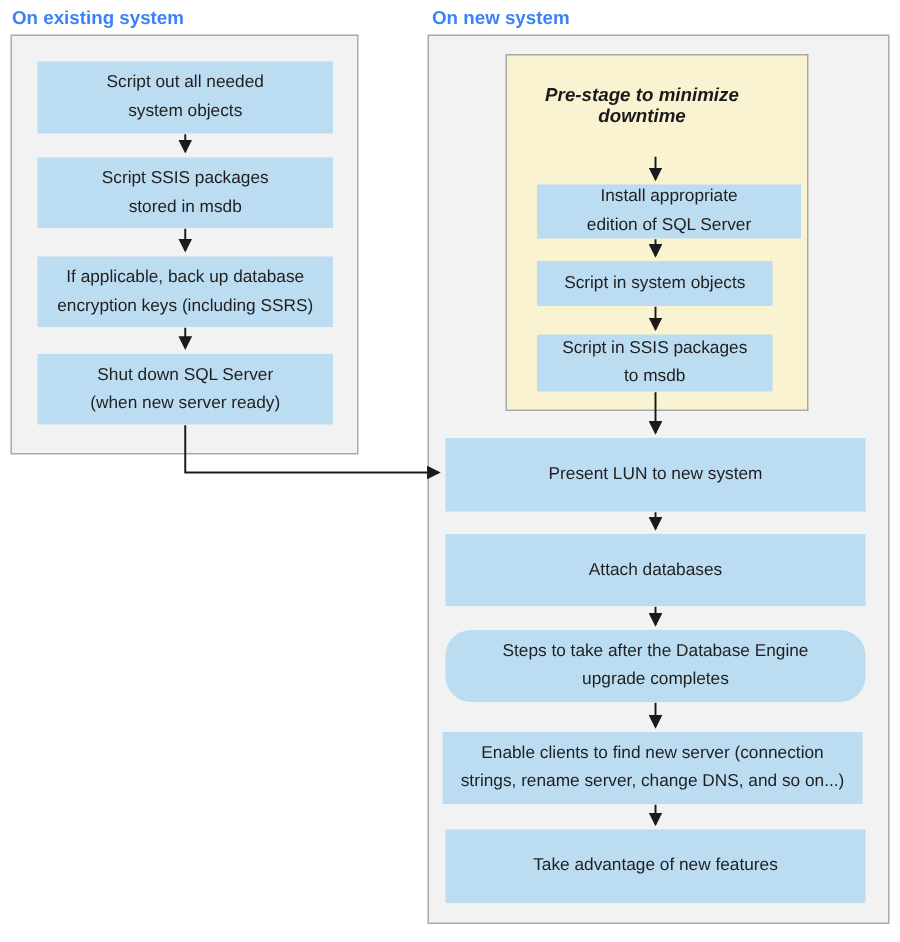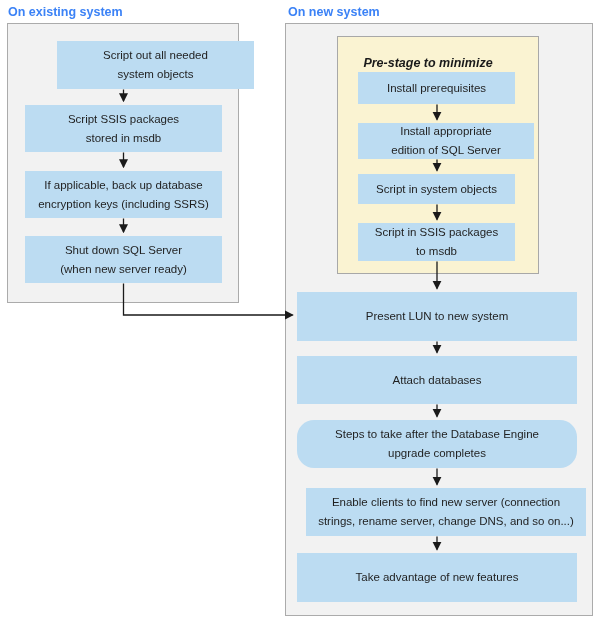--- a/index.html
+++ b/index.html
@@ -71,41 +71,40 @@
   <div class="heading" style="left:8px; top:4px;">On existing system</div>
   <div class="heading" style="left:288px; top:4px;">On new system</div>
 
   <div class="panel" style="left:7px; top:23px; width:232px; height:280px;"></div>
 
   <div class="panel" style="left:285px; top:23px; width:308px; height:593px;"></div>
 
   <div class="prestage" style="left:337px; top:36px; width:202px; height:238px;"></div>
   <div class="prestage-title" style="left:337px; top:56px; width:182px;">Pre-stage to minimize downtime</div>
 
-  <div class="box" style="left:25px; top:41px;  width:197px; height:48px;margin-left:32px;">Script out all needed
+  <div class="box" style="left:25px; top:41px;  width:197px; height:48px;">Script out all needed
 system objects</div>
   <div class="box" style="left:25px; top:105px; width:197px; height:47px;">Script SSIS packages
 stored in msdb</div>
   <div class="box" style="left:25px; top:171px; width:197px; height:47px;">If applicable, back up database
 encryption keys (including SSRS)</div>
   <div class="box" style="left:25px; top:236px; width:197px; height:47px;">Shut down SQL Server
 (when new server ready)</div>
 
-  <div class="box" style="left:358px; top:72px;  width:157px; height:32px;">Install prerequisites</div>
   <div class="box" style="left:358px; top:123px; width:176px; height:36px;">Install appropriate
 edition of SQL Server</div>
   <div class="box" style="left:358px; top:174px; width:157px; height:30px;">Script in system objects</div>
   <div class="box" style="left:358px; top:223px; width:157px; height:38px;">Script in SSIS packages
 to msdb</div>
 
   <div class="box" style="left:297px; top:292px; width:280px; height:49px;">Present LUN to new system</div>
   <div class="box" style="left:297px; top:356px; width:280px; height:48px;">Attach databases</div>
   <div class="box" style="left:297px; top:420px; width:280px; height:48px;border-radius:17px;">Steps to take after the Database Engine
 upgrade completes</div>
-  <div class="box" style="left:306px; top:488px; width:280px; height:48px;">Enable clients to find new server (connection
+  <div class="box" style="left:295px; top:488px; width:280px; height:48px;">Enable clients to find new server (connection
 strings, rename server, change DNS, and so on...)</div>
   <div class="box" style="left:297px; top:553px; width:280px; height:49px;">Take advantage of new features</div>
 
   <svg class="arrows" width="600" height="628" viewBox="0 0 600 628">
     <defs>
       <marker id="ah" markerWidth="7" markerHeight="7" refX="6" refY="3.5" orient="auto">
         <path d="M0,0 L7,3.5 L0,7 Z" fill="#1a1a1a"></path>
       </marker>
     </defs>
     <g stroke="#1a1a1a" stroke-width="1.3" fill="none">

